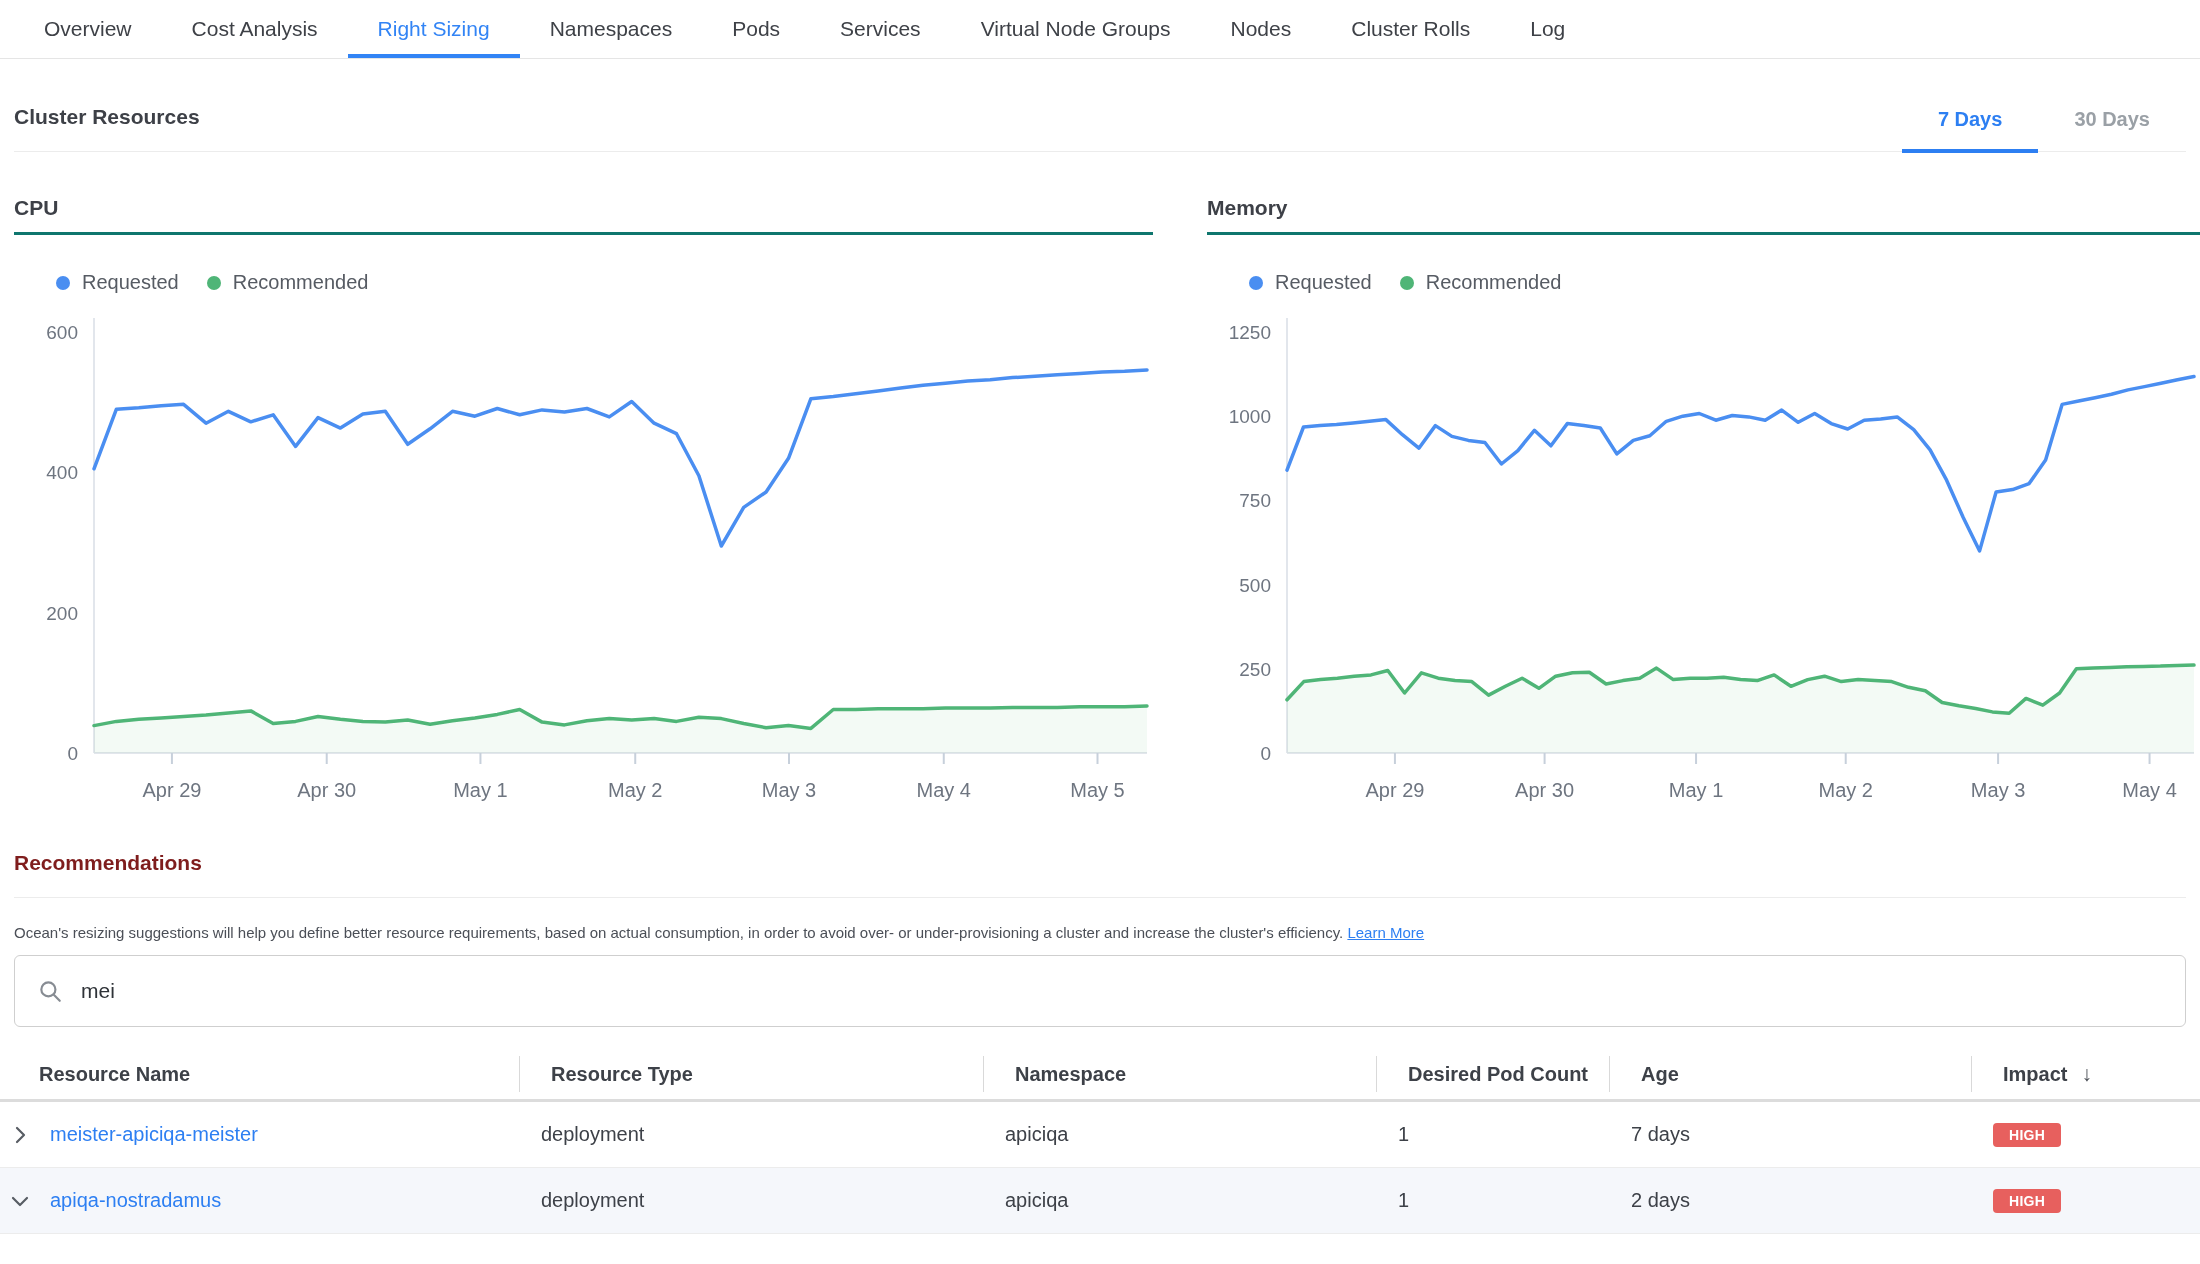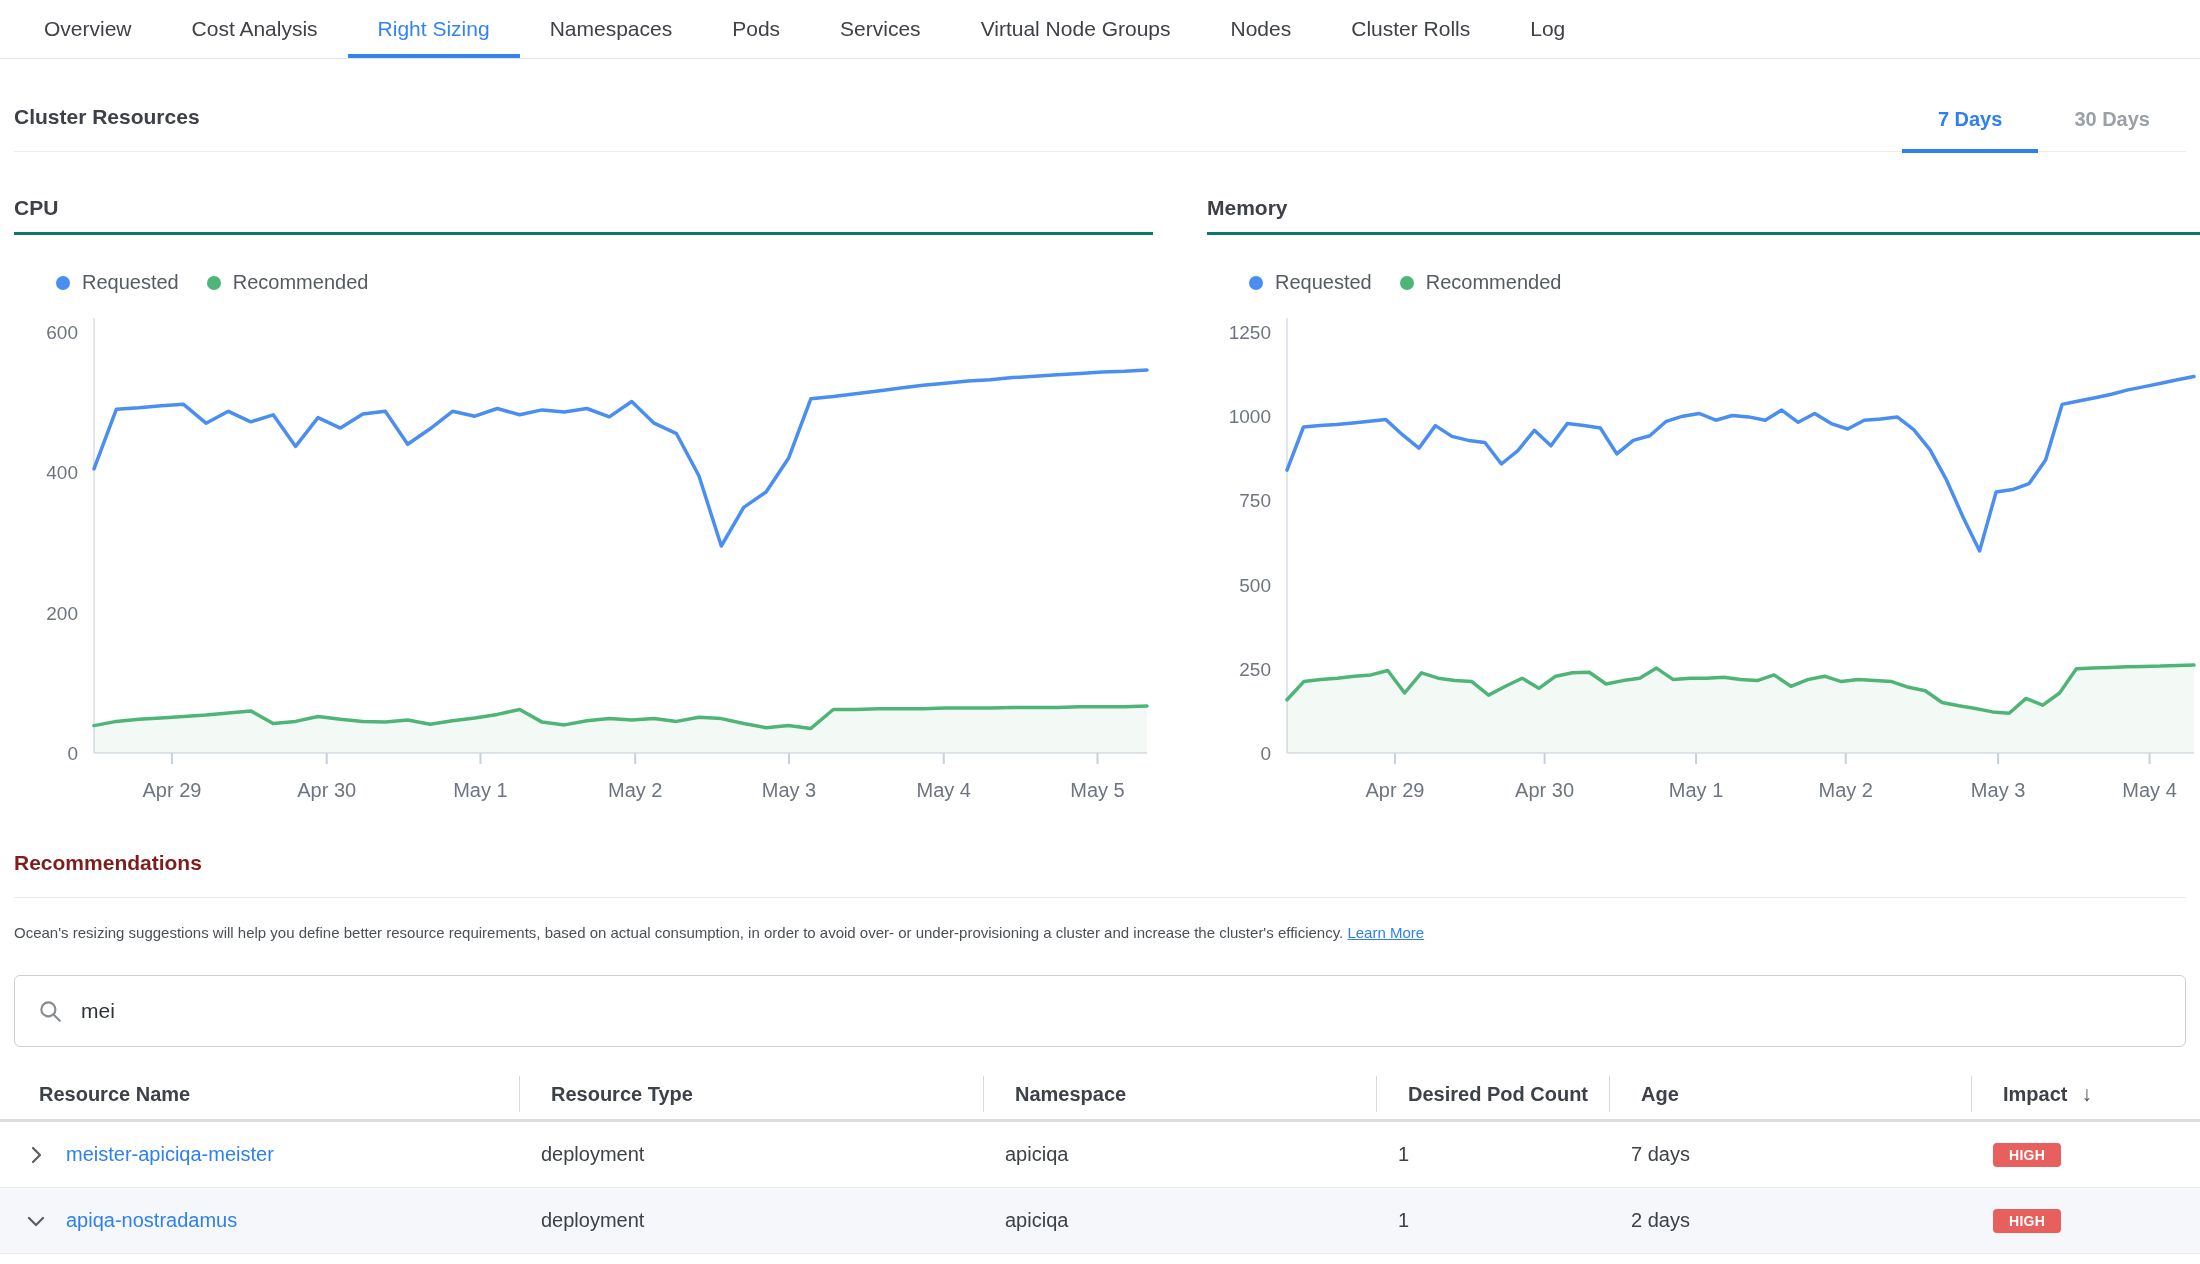--- a/index.html
+++ b/index.html
@@ -35,35 +35,35 @@
   .ldot.green{background:#4fb577;}
   .chart-canvas{width:100%;height:505px;margin-top:2px;}
 
   
   .rec-head{margin:50px 14px 0;border-bottom:1px solid #ececec;}
   .rec-title{font-size:21px;font-weight:600;color:#7f1d1d;padding-bottom:22px;}
   .rec-desc{margin:26px 14px 0;font-size:15px;color:#4b4f57;}
   .learn-link{color:#2d7ff2;text-decoration:underline;cursor:pointer;}
 
   
-  .searchbox{margin:34px 14px 0;height:70px;border:1px solid #cfcfcf;border-radius:6px;display:flex;align-items:center;padding:0 22px;background:#fff;}
+  .searchbox{margin:14px 14px 0;height:70px;border:1px solid #cfcfcf;border-radius:6px;display:flex;align-items:center;padding:0 22px;background:#fff;}
   .searchbox input{border:none;outline:none;flex:1;margin-left:16px;font-size:21px;color:#2f3338;font-family:inherit;background:transparent;}
 
   
   .rtable{margin-top:22px;width:2200px;}
   .grid-cols{display:grid;grid-template-columns:519px 464px 393px 233px 362px 1fr;}
   .thead{height:50px;border-bottom:3px solid #dcdcdc;align-items:center;}
   .th{font-size:20px;font-weight:700;color:#3d4148;padding-left:32px;position:relative;height:100%;display:flex;align-items:center;}
   .th.first{padding-left:39px;}
   .th + .th::before{content:'';position:absolute;left:0;top:7px;bottom:7px;width:1px;background:#d9d9d9;}
   .sort-icon{margin-left:14px;font-size:21px;color:#4a4e55;cursor:pointer;}
   .trow{height:65px;align-items:center;border-bottom:1px solid #ececec;font-size:20px;color:#3d4148;cursor:pointer;}
   .trow.expanded{background:#f5f7fb;}
   .td{padding-left:22px;}
-  .td-name{padding-left:26px;display:flex;align-items:center;gap:20px;}
+  .td-name{padding-left:10px;display:flex;align-items:center;gap:20px;}
   .chev{display:flex;align-items:center;cursor:pointer;}
   .rlink{color:#2d7ff2;text-decoration:none;cursor:pointer;}
   .badge{background:#e7605e;color:#fff;font-size:14px;font-weight:700;padding:4px 16px;border-radius:4px;letter-spacing:.3px;display:inline-block;}
 </style>
 </head>
 <body>
 
 <nav class="tabbar" id="tabbar">
     <div class="tab">
       <span>Overview</span>

